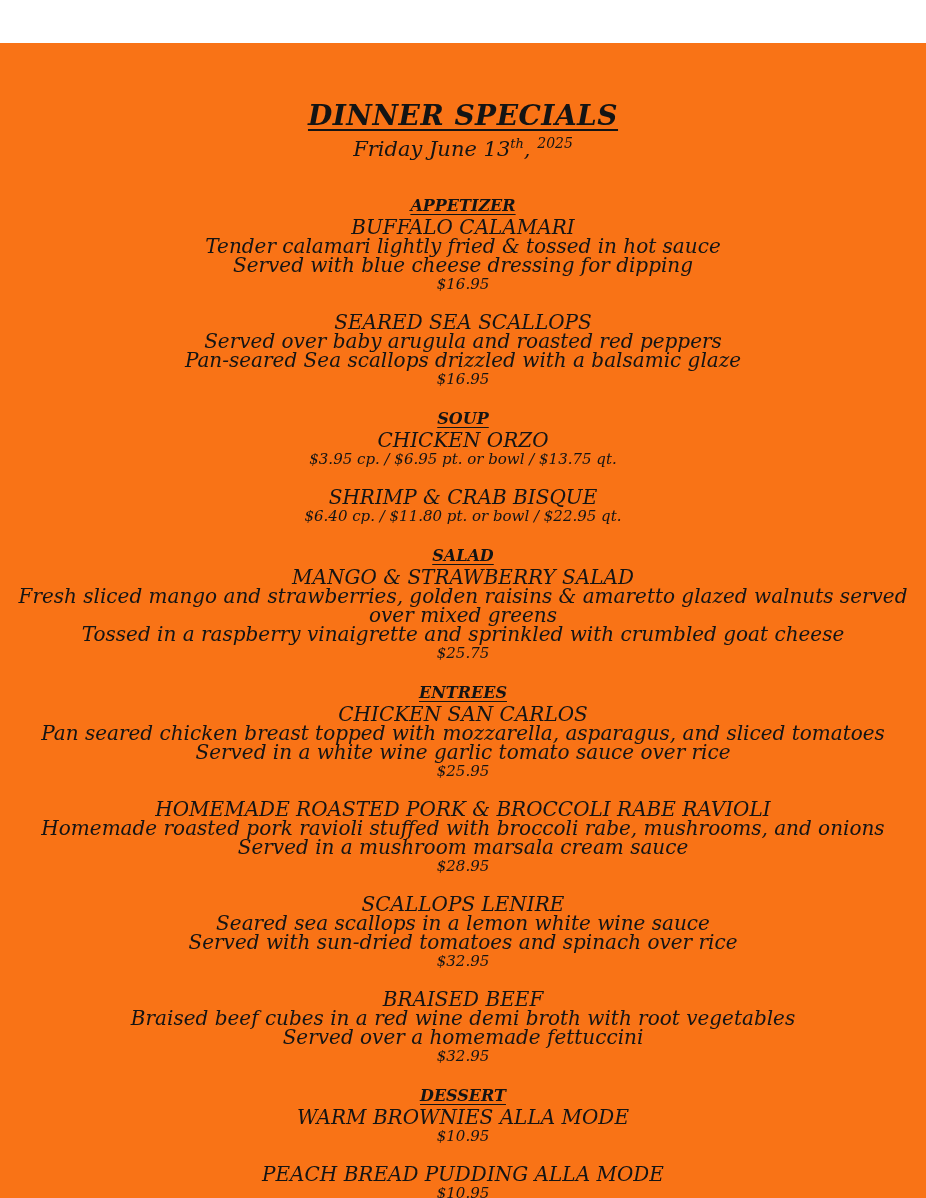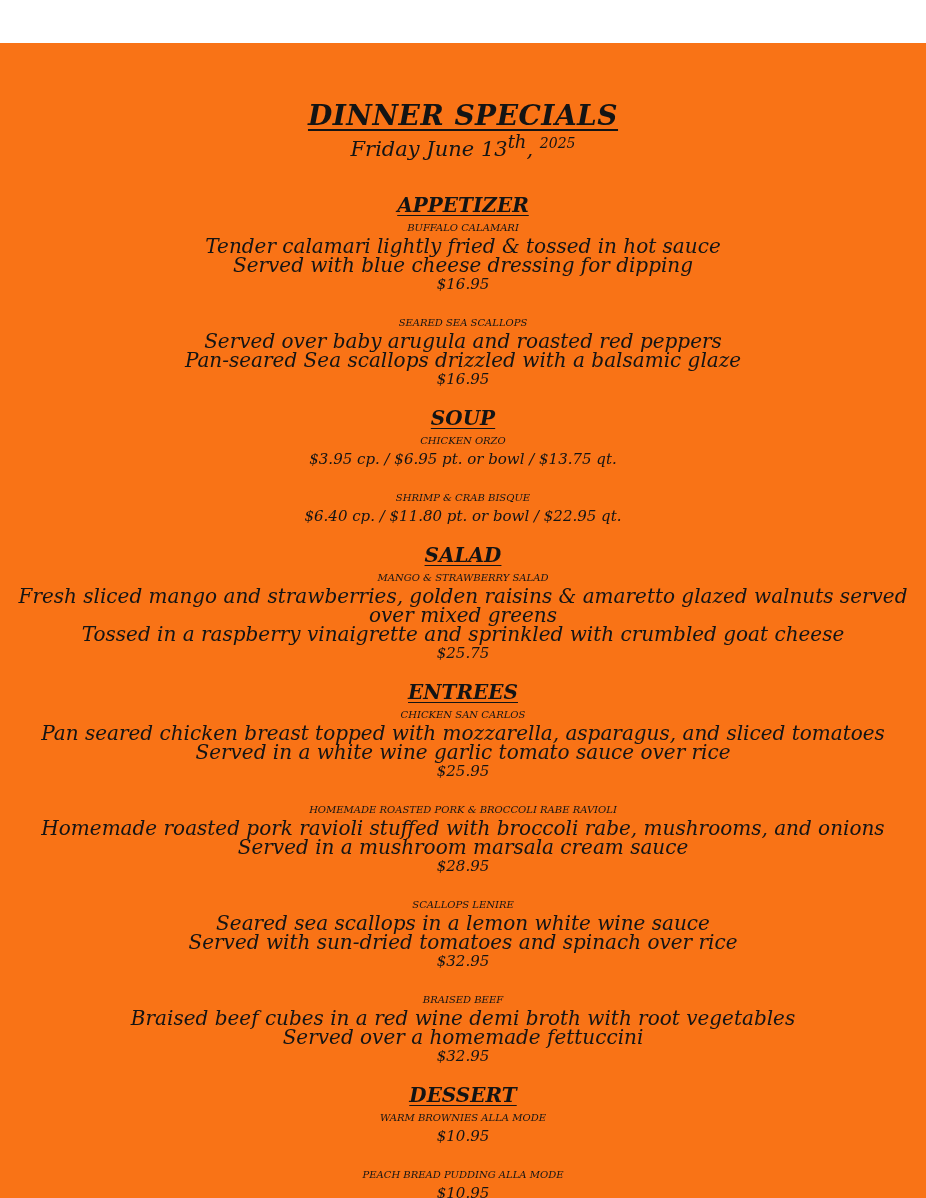--- a/index.html
+++ b/index.html
@@ -31,44 +31,44 @@
     text-underline-offset: 4px;
     text-decoration-thickness: 1.5px;
   }
   .date-line {
     margin-top: 3px;
     font-size: 21px;
     line-height: 26px;
     font-weight: 500;
   }
   .date-line sup {
-    font-size: 18px;
+    font-size: 13px;
     line-height: 0;
     vertical-align: super;
   }
   .date-line sup.year {
     font-size: 14px;
   }
   .section-header {
     margin: 19px 0 2px 0;
-    font-size: 20px;
+    font-size: 16px;
     font-weight: bold;
     line-height: 21px;
     text-decoration: underline;
     text-underline-offset: 3px;
     text-decoration-thickness: 1.2px;
   }
   .section:first-of-type .section-header {
     margin-top: 33px;
   }
   .menu-item + .menu-item {
     margin-top: 19px;
   }
   .item-name {
-    font-size: 10px;
+    font-size: 20px;
     line-height: 19px;
     font-weight: 500;
   }
   .item-desc {
     font-size: 20px;
     line-height: 19px;
   }
   .item-price {
     font-size: 15px;
     line-height: 19px;

